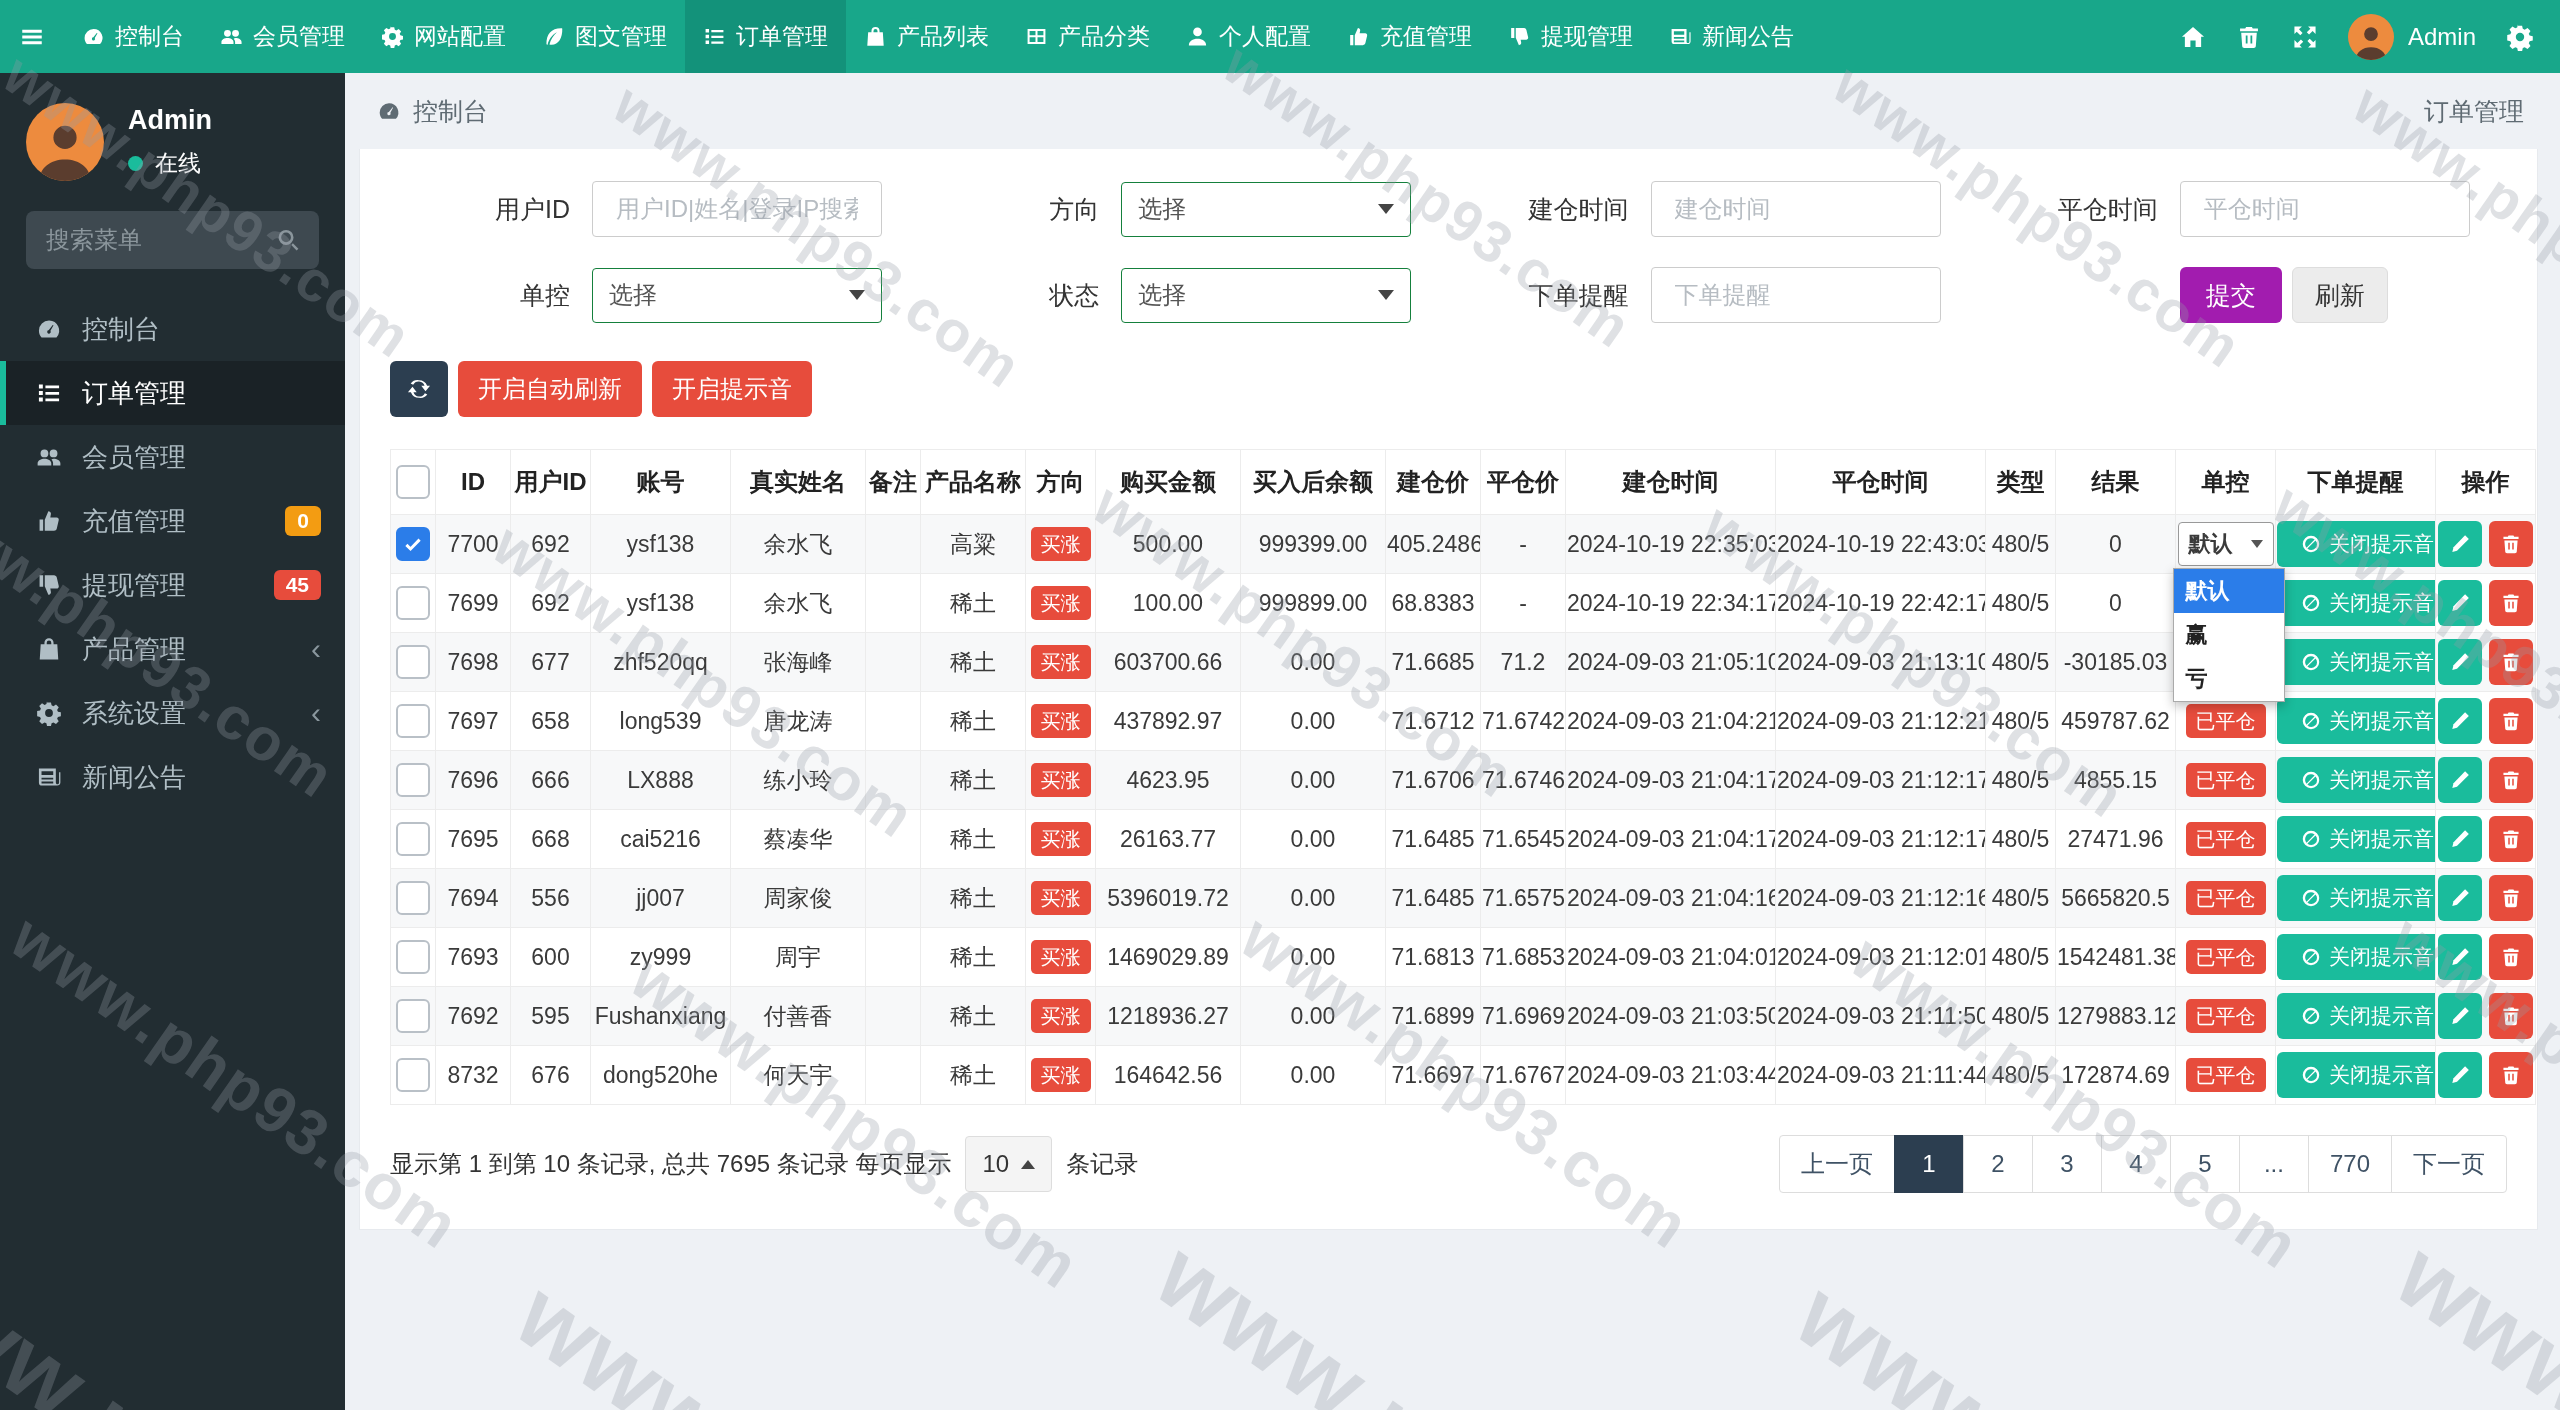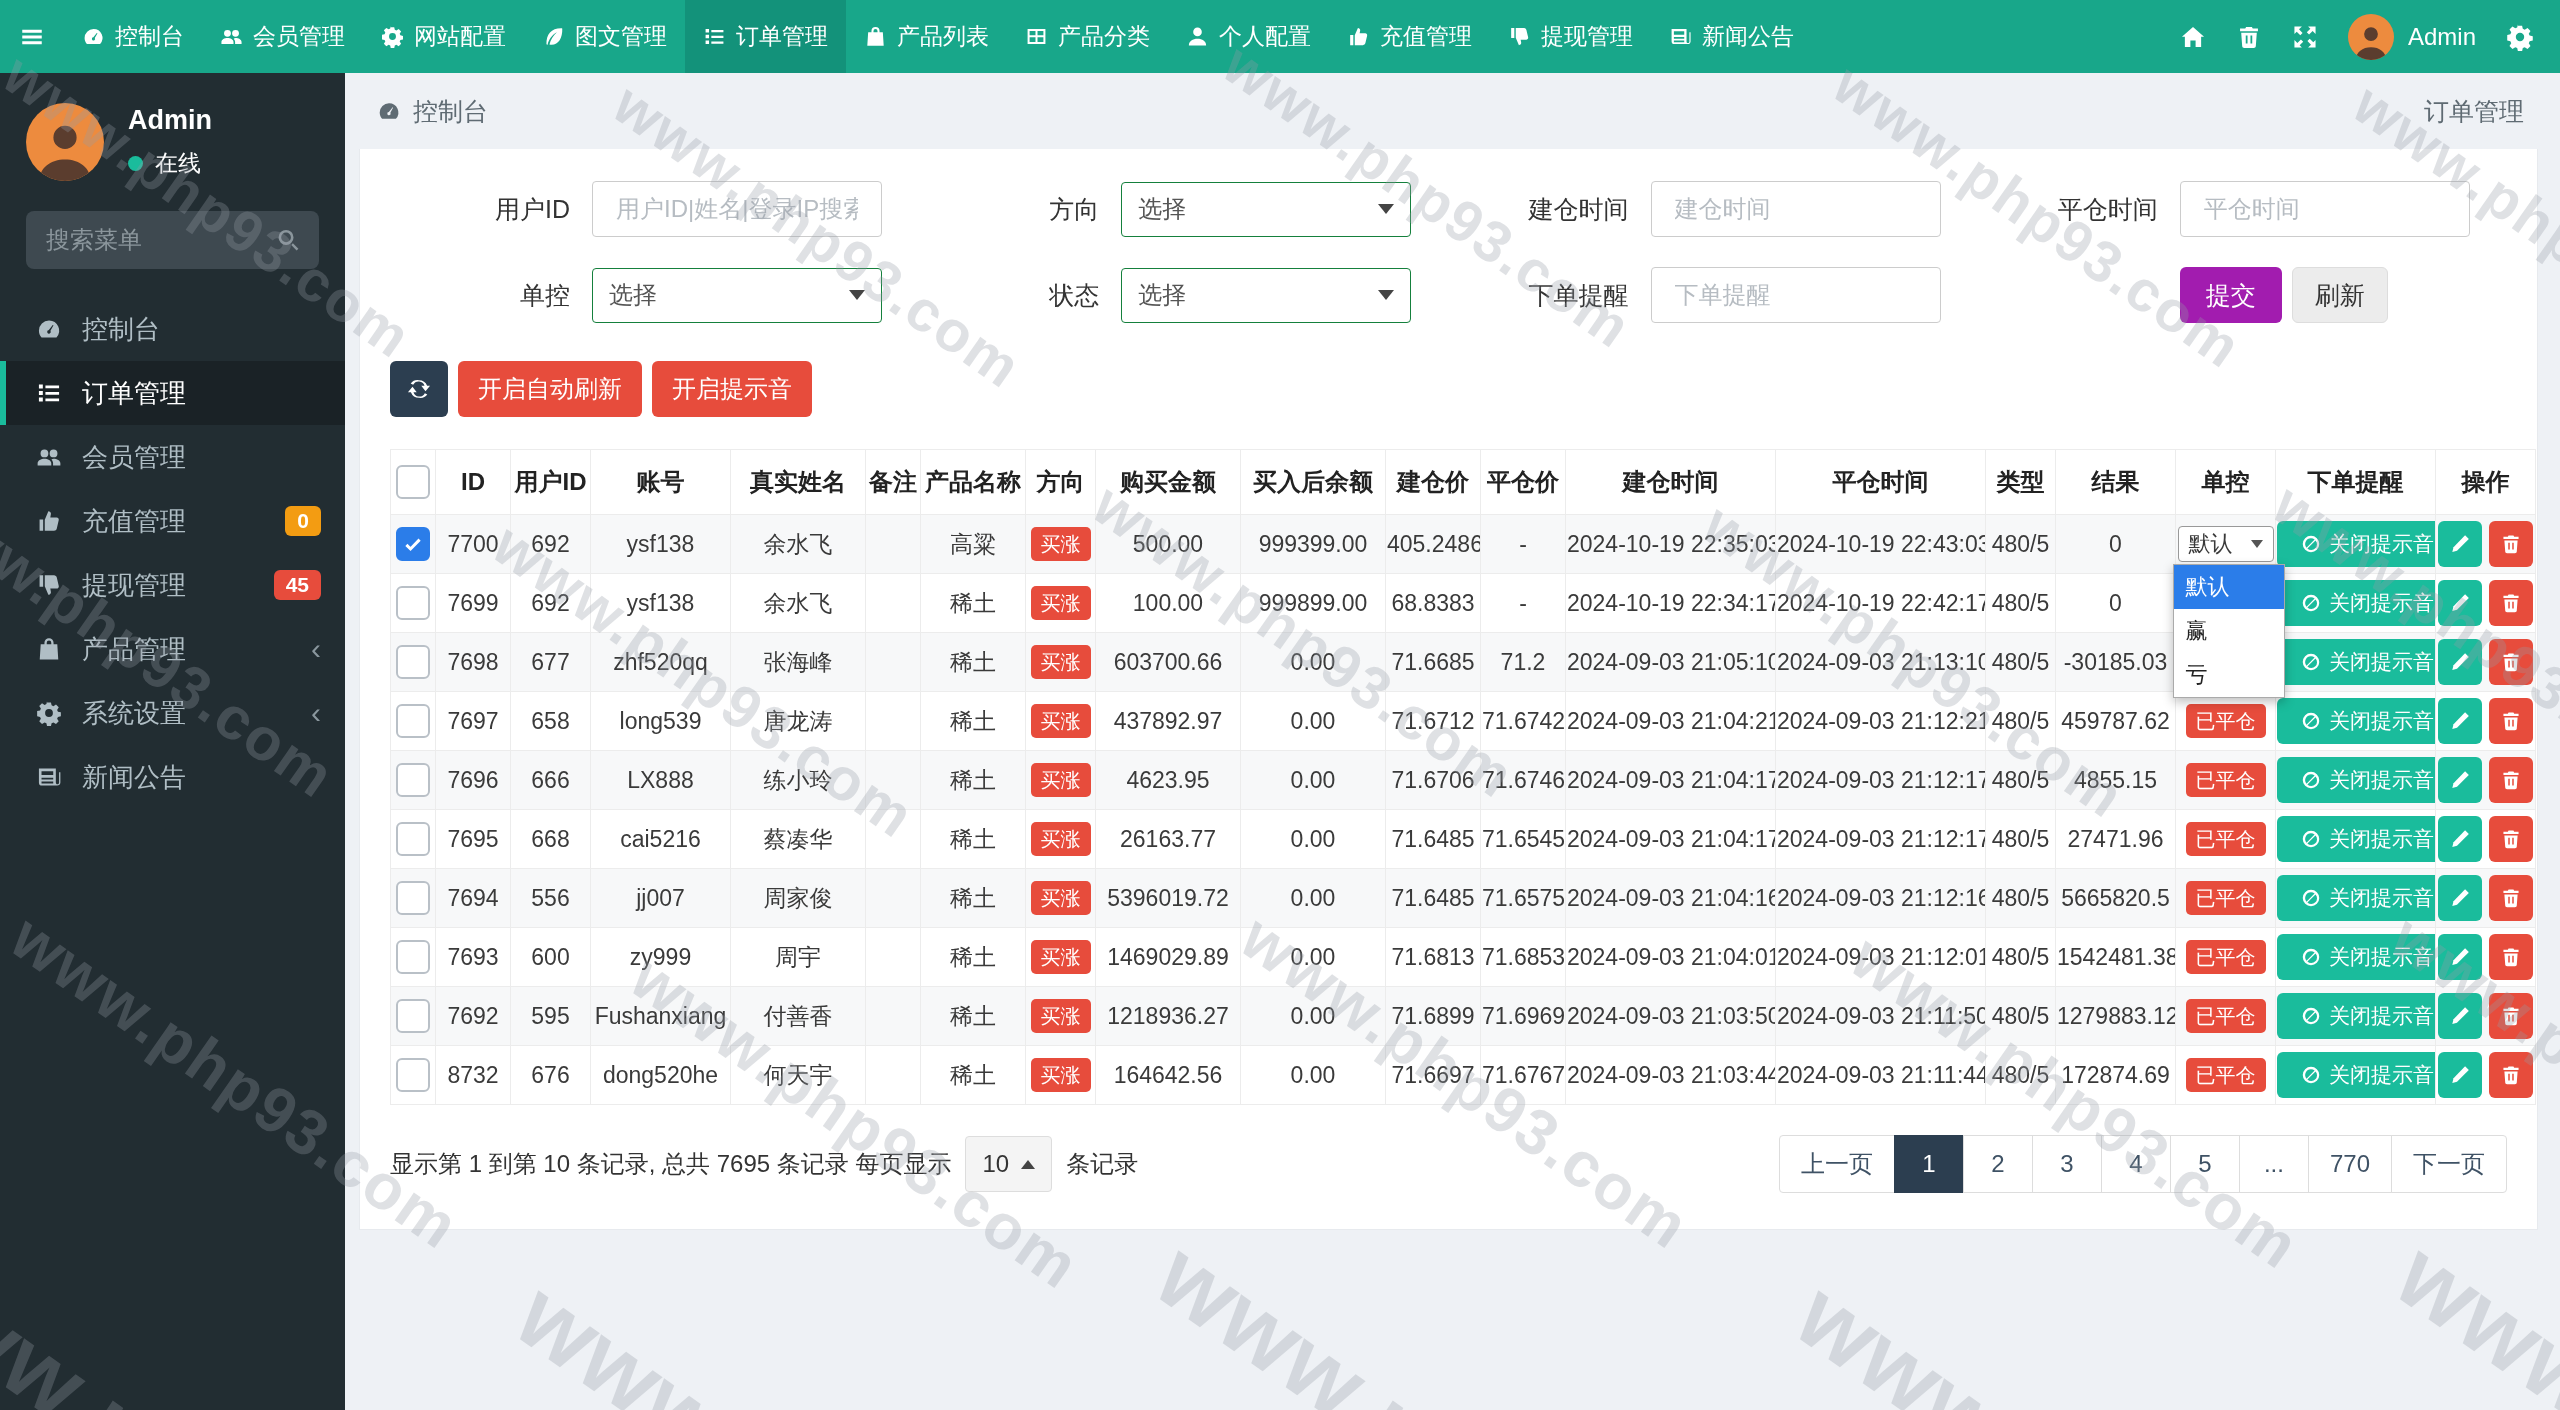--- a/index.html
+++ b/index.html
@@ -66,21 +66,21 @@
   tbody tr:nth-child(odd){background:#f7f8f9;}
   tbody tr:nth-child(even){background:#fff;}
   .cb{width:30px;height:30px;border:2px solid #b9c0c7;border-radius:6px;margin:0 auto;background:#fff;cursor:pointer;display:flex;align-items:center;justify-content:center;}
   .cb.checked{background:#2b7de9;border-color:#2b7de9;}
   .badge-red{display:inline-block;background:#e74c3c;color:#fff;font-size:20px;padding:5px 10px;border-radius:5px;line-height:1.2;}
   .mute-btn{display:inline-flex;align-items:center;gap:8px;background:#1abc9c;border:none;color:#fff;font-size:21px;padding:0 24px;height:46px;border-radius:6px;cursor:pointer;font-family:inherit;}
   .rowbtn{display:inline-flex;width:44px;height:46px;border-radius:6px;align-items:center;justify-content:center;color:#fff;cursor:pointer;vertical-align:middle;}
   .rowbtn.edit{background:#1abc9c;margin-right:7px;}
   .rowbtn.del{background:#e74c3c;}
   .ctlcell{overflow:visible !important;position:relative;}
-  .ctl-select{position:relative;width:96px;height:36px;border:1px solid #999;border-radius:4px;margin:0 auto;display:flex;align-items:center;justify-content:space-between;padding:0 10px;font-size:22px;background:#fff;cursor:pointer;box-sizing:border-box;}
+  .ctl-select{position:relative;width:96px;height:44px;border:1px solid #999;border-radius:4px;margin:0 auto;display:flex;align-items:center;justify-content:space-between;padding:0 10px;font-size:22px;background:#fff;cursor:pointer;box-sizing:border-box;font-weight:bold;}
   .sel-caret{width:0;height:0;border-left:6px solid transparent;border-right:6px solid transparent;border-top:8px solid #555;}
   .ctl-dropdown{position:absolute;top:calc(100% + 3px);left:-6px;width:110px;background:#fff;border:1px solid #aaa;box-shadow:0 4px 10px rgba(0,0,0,.25);z-index:60;text-align:left;}
   .ctl-option{height:44px;line-height:44px;padding:0 12px;font-size:22px;color:#222;cursor:pointer;}
   .ctl-option.selected{background:#2b7de9;color:#fff;}
   
   .pager-row{display:flex;justify-content:space-between;align-items:center;margin-top:30px;font-size:24px;color:#333;}
   .pager-info{display:flex;align-items:center;}
   .page-size{display:inline-flex;align-items:center;gap:12px;border:1px solid #ddd;background:#f4f4f4;padding:0 16px;height:54px;border-radius:4px;margin:0 14px;cursor:pointer;}
   .pages{display:flex;}
   .page{min-width:26px;padding:0 21px;height:56px;line-height:56px;text-align:center;border:1px solid #ddd;margin-left:-1px;color:#3f5265;background:#fff;cursor:pointer;}

